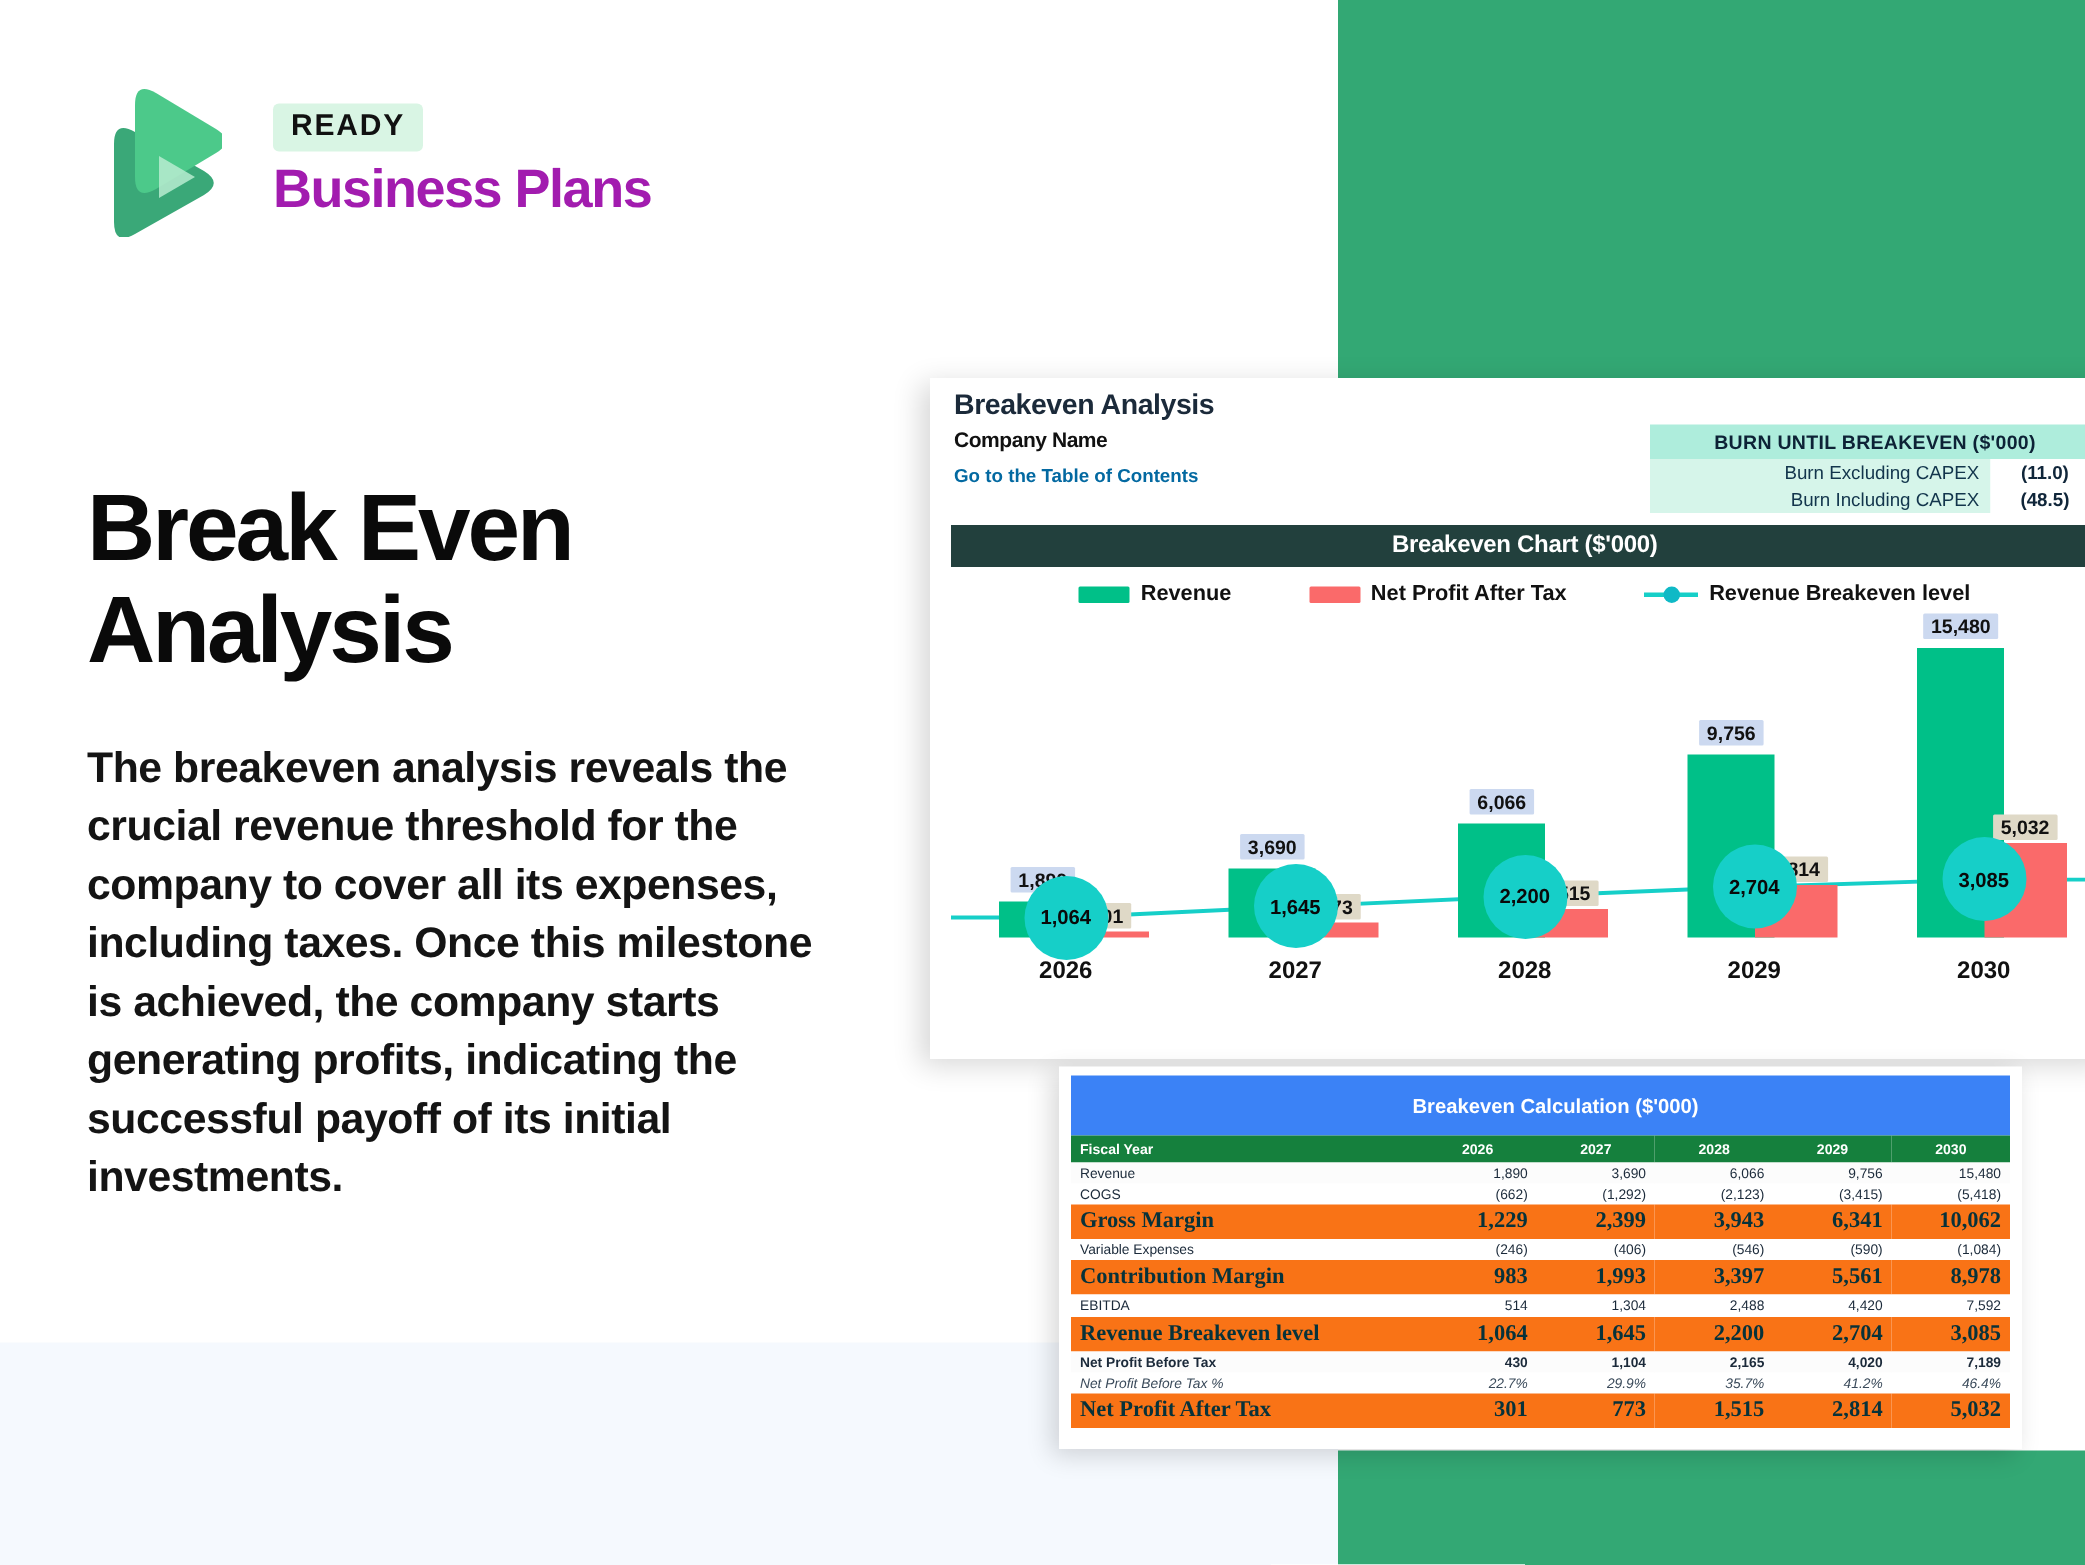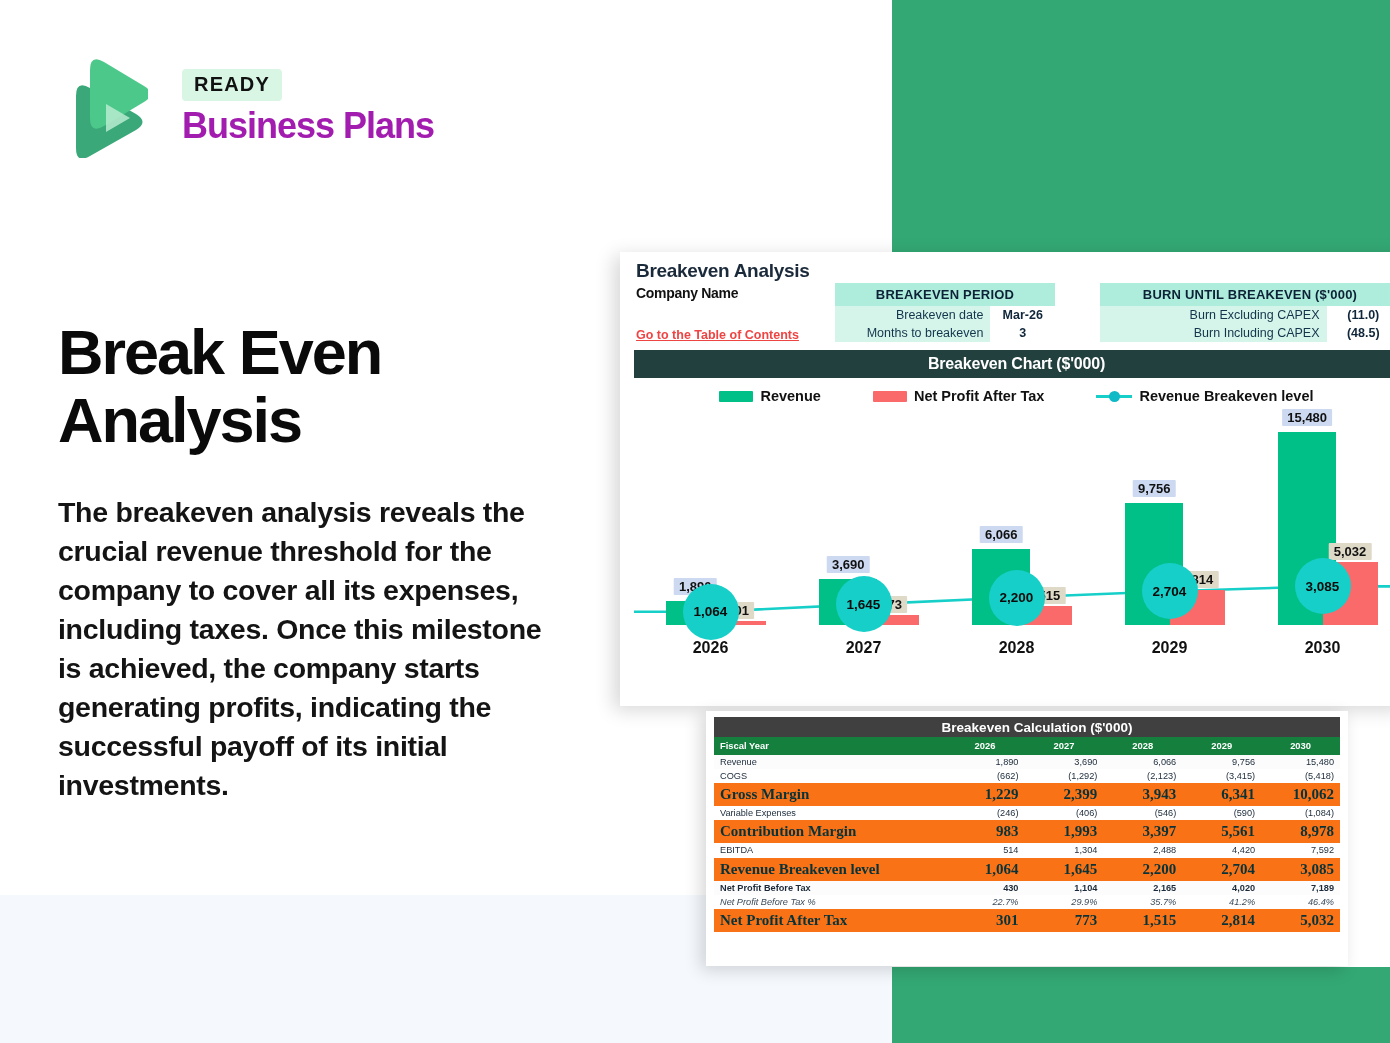--- a/index.html
+++ b/index.html
@@ -60,22 +60,22 @@
   .card-head{ position:relative; height:95px; }
   .sheet-title{
     position:absolute; left:16px; top:8px;
     font-size:19px; font-weight:800; color:#1b2a3a; letter-spacing:-.3px;
   }
   .sheet-sub{
     position:absolute; left:16px; top:33px;
     font-size:14px; font-weight:800; color:#111; letter-spacing:-.3px;
   }
   .sheet-link{
-    position:absolute; left:16px; top:76px;
-    font-size:12.5px; font-weight:700; color:#ef4444; text-decoration:underline; cursor:pointer;
+    position:absolute; left:16px; top:58px;
+    font-size:12.5px; font-weight:700; color:#0369a1; cursor:pointer;
   }
   .kpi{
     position:absolute; border-collapse:collapse; font-size:12.5px;
   }
   .kpi td{ padding:2px 7px; }
   .kpi .hdr{
     background:#aeeddc; color:#0d2236; font-weight:800; text-align:center;
     letter-spacing:.2px; font-size:13px; padding:4px 6px;
   }
   .kpi .lbl{ background:#d6f5ea; color:#12354c; text-align:right; font-weight:400; }
@@ -130,21 +130,21 @@
   }
   .be-line{ position:absolute; left:0; top:0; width:100%; height:100%; pointer-events:none; }
 
   
   .table-card{
     position:absolute; left:706px; top:711px; width:642px; height:255px;
     background:#ffffff; box-shadow:-5px 4px 16px rgba(0,0,0,.16);
     padding:6px 8px 8px 8px; overflow:hidden;
   }
   .tbl-title{
-    height:20px; background:#404040; color:#fff;
+    height:40px; background:#3b82f6; color:#fff;
     display:flex; align-items:center; justify-content:center;
     font-size:13.5px; font-weight:800;padding-left:20px;
   }
   table.calc{ width:100%; border-collapse:collapse; table-layout:fixed; }
   table.calc td{ font-size:9.2px; padding:2.1px 6px; color:#1b2a3a; }
   table.calc td.num{ text-align:right; }
   tr.colhead td{ background:#15803d; color:#fff; font-weight:700; font-size:9.4px; padding:3.4px 6px; }
   tr.colhead td.num{ text-align:center; }
   tr.hl td{ background:#f97316; color:#07323a; font-weight:800; font-size:15px; padding:3px 6px;font-family:Liberation Serif, serif; }
   tr.plain td{ background:#fcfcfc; }
@@ -179,35 +179,20 @@
 <h1 class="hero-title">Break Even Analysis</h1>
 <p class="hero-body">The breakeven analysis reveals the crucial revenue threshold for the company to cover all its expenses, including taxes. Once this milestone is achieved, the company starts generating profits, indicating the successful payoff of its initial investments.</p>
 
 <div class="chart-card">
 
   <div class="card-head">
     <div class="sheet-title">Breakeven Analysis</div>
     <div class="sheet-sub">Company Name</div>
     <a class="sheet-link">Go to the Table of Contents</a>
 
-    <table class="kpi kpi1">
-      <tbody>
-          <tr>
-            <td class="hdr" colspan="2">BREAKEVEN PERIOD</td>
-          </tr>
-      <tr>
-        <td class="lbl">Breakeven date</td>
-        <td class="val">Mar-26</td>
-      </tr>
-      <tr>
-        <td class="lbl">Months to breakeven</td>
-        <td class="val">3</td>
-      </tr>
-    </tbody>
-      </table>
 
     <table class="kpi kpi2">
       <tbody>
           <tr>
             <td class="hdr" colspan="2">BURN UNTIL BREAKEVEN ($'000)</td>
           </tr>
       <tr>
         <td class="lbl">Burn Excluding CAPEX</td>
         <td class="val">(11.0)</td>
       </tr>

